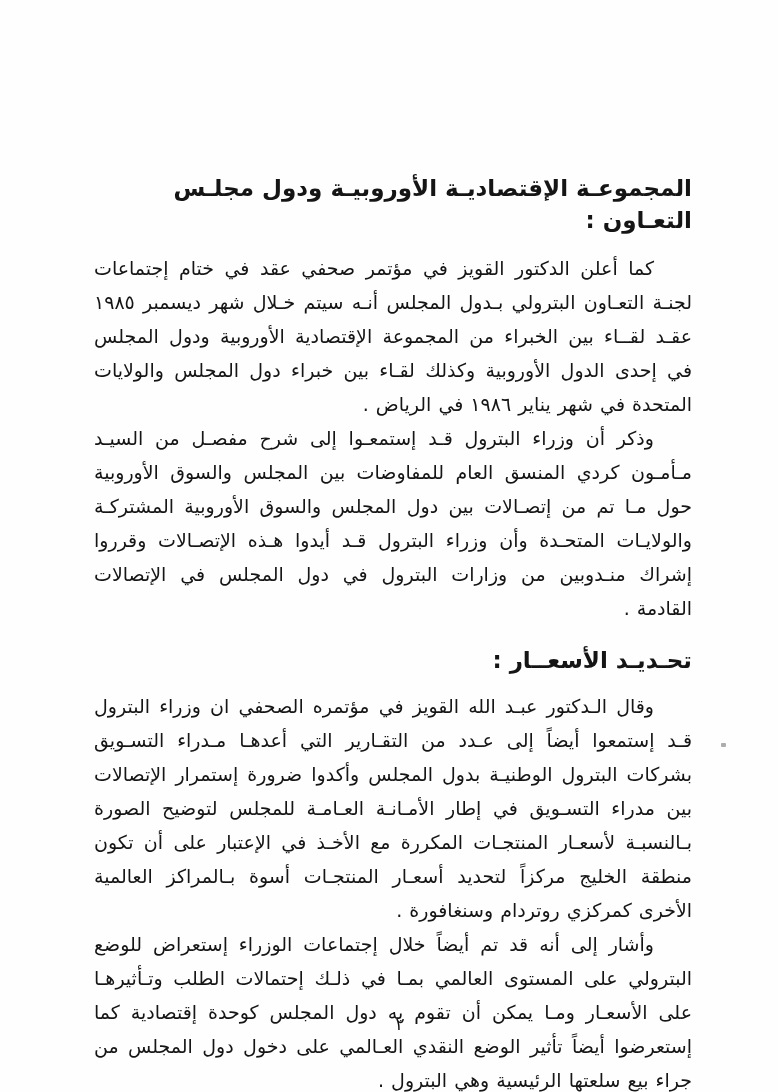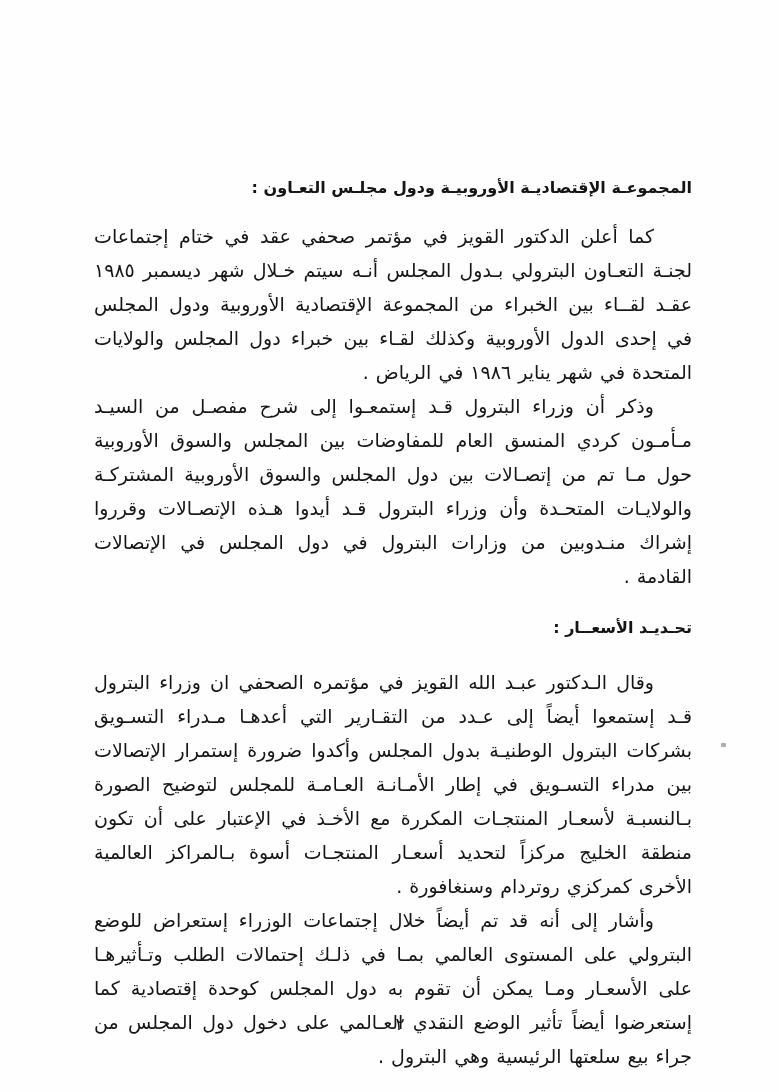--- a/index.html
+++ b/index.html
@@ -22,29 +22,29 @@
   }
   .text-block {
     position: absolute;
     top: 172px;
     right: 86px;
     width: 598px;
     direction: rtl;
     text-align: justify;
   }
   .sec-heading {
-    font-size: 16px;
+    font-size: 23px;
     font-weight: bold;
     margin: 0 0 15px 0;
     line-height: 32px;
     text-align: right;
   }
   .sec-heading.second {
     margin-top: 19px;
-    margin-bottom: 21px;
+    margin-bottom: 13px;
   }
   .body-par {
     font-size: 19px;
     line-height: 34px;
     margin: 0;
     text-indent: 38px;
     word-spacing: 1px;
   }
   .page-number {
     position: absolute;

